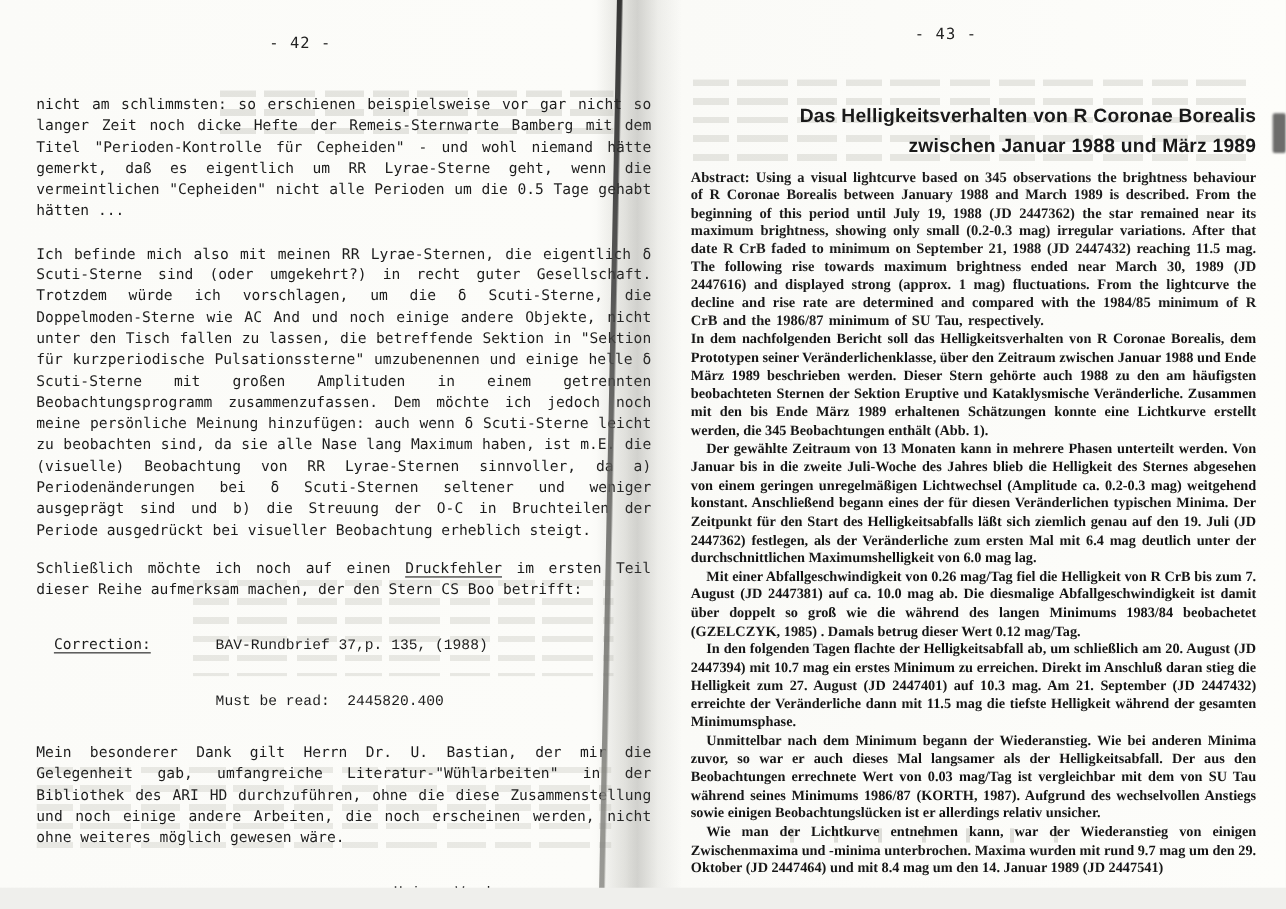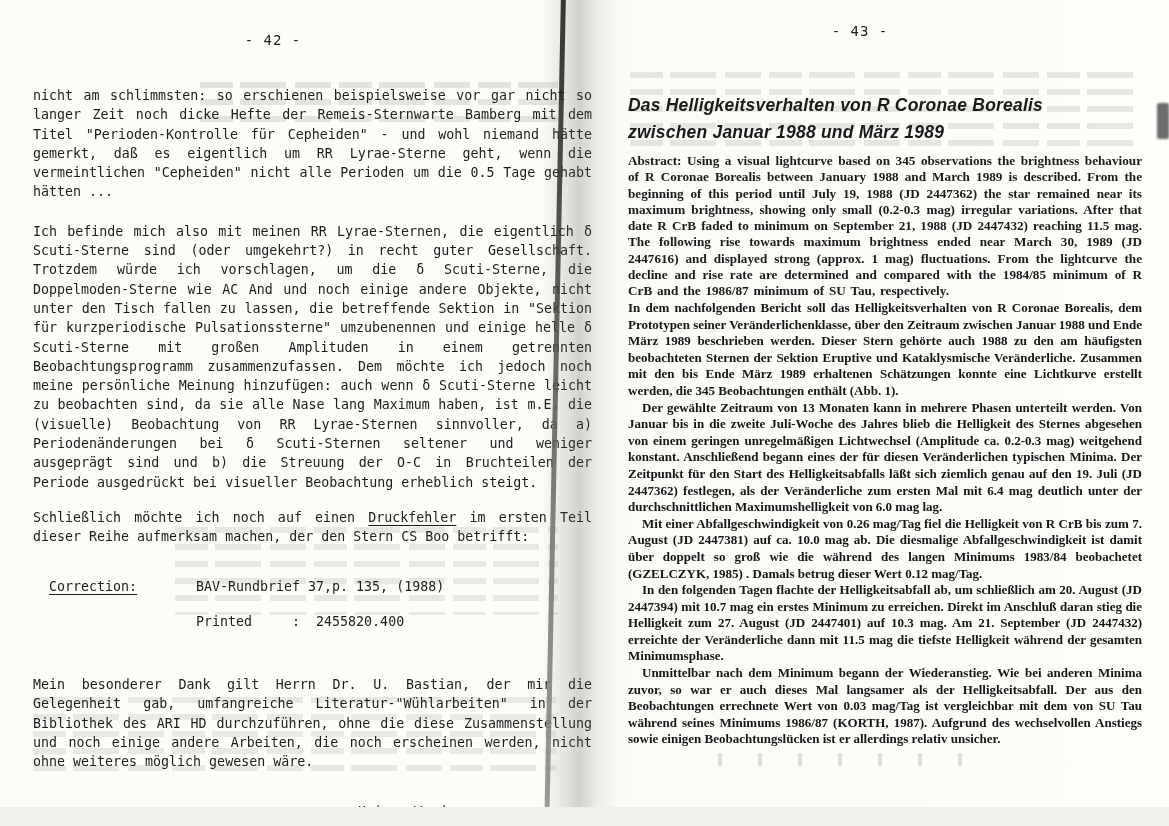--- a/index.html
+++ b/index.html
@@ -62,33 +62,33 @@
     font-size:13.3px;line-height:19.3px;
     text-align:justify;color:#1d1d1d;
   }
   .tw-col p{margin:0;}
   .tw-col .gap20{height:20px;} .tw-col .gap16{height:16px;}
   .tw-col .gap14{height:14px;} .tw-col .gap12{height:12px;}
   .tw-col .gap26{height:26px;} .tw-col .gap4{height:4px;}
   .u{text-decoration:underline;text-underline-offset:2.5px;}
   .correction-row{display:flex;margin:16px;}
   .correction-label{width:147px;white-space:pre;}
-  .correction-val{white-space:pre;}
+  .correction-val{white-space:pre;font-family:Liberation Mono, monospace;}
   .sig{margin:0;padding-left:325px;white-space:pre;}
 
   
   .page-right{
     position:absolute;left:605px;top:0;width:564px;height:826px;
     color:#141414;
   }
   .article-title{
     position:absolute;left:628px;top:92px;width:514px;
-    text-align:left;
+    text-align:right;
     font-family:"Liberation Sans",sans-serif;
-    font-style:italic;font-weight:bold;
+    font-weight:bold;
     font-size:17.5px;line-height:27px;color:#1a1a1a;
     letter-spacing:.2px;
   }
   .abstract{
     position:absolute;left:628px;top:153px;width:514px;
     font-family:"Liberation Serif",serif;
     font-weight:bold;
     font-size:13.2px;line-height:16.3px;word-spacing:1.5px;
     text-align:justify;color:#1b1b1b;margin:0;
   }
@@ -122,24 +122,24 @@
       <p>Ich befinde mich also mit meinen RR Lyrae-Sternen, die eigentlich δ Scuti-Sterne sind (oder umgekehrt?) in recht guter Gesellschaft. Trotzdem würde ich vorschlagen, um die δ Scuti-Sterne, die Doppelmoden-Sterne wie AC And und noch einige andere Objekte, nicht unter den Tisch fallen zu lassen, die betreffende Sektion in "Sektion für kurzperiodische Pulsationssterne" umzubenennen und einige helle δ Scuti-Sterne mit großen Amplituden in einem getrennten Beobachtungsprogramm zusammenzufassen. Dem möchte ich jedoch noch meine persönliche Meinung hinzufügen: auch wenn δ Scuti-Sterne leicht zu beobachten sind, da sie alle Nase lang Maximum haben, ist m.E. die (visuelle) Beobachtung von RR Lyrae-Sternen sinnvoller, da a) Periodenänderungen bei δ Scuti-Sternen seltener und weniger ausgeprägt sind und b) die Streuung der O-C in Bruchteilen der Periode ausgedrückt bei visueller Beobachtung erheblich steigt.</p>
       <div class="gap16"></div>
       <p><span>Schließlich möchte ich noch auf einen </span><span class="u">Druckfehler</span><span> im ersten Teil dieser Reihe aufmerksam machen, der den Stern CS Boo betrifft:</span></p>
       <div class="gap14"></div>
       <div class="correction-row">
         <span class="correction-label u">Correction:</span>
         <span class="correction-val">BAV-Rundbrief 37,p. 135, (1988)</span>
       </div>
       <div class="correction-row">
         <span class="correction-label"></span>
-        <span class="correction-val">Printed     :  2455820.400</span>
       </div>
       <div class="correction-row">
         <span class="correction-label"></span>
+        <span class="correction-val">Must be read:  2445820.400</span>
       </div>
       <div class="gap12"></div>
       <p>Mein besonderer Dank gilt Herrn Dr. U. Bastian, der mir die Gelegenheit gab, umfangreiche Literatur-"Wühlarbeiten" in der Bibliothek des ARI HD durchzuführen, ohne die diese Zusammenstellung und noch einige andere Arbeiten, die noch erscheinen werden, nicht ohne weiteres möglich gewesen wäre.</p>
       <div class="gap26"></div>
       <div class="gap4"></div>
       <p class="sig">Using  Wunder</p>
     </div>
   </div>
 
   <div class="page-right"></div>
@@ -151,19 +151,20 @@
   </div>
 
   <p class="abstract">Abstract: Using a visual lightcurve based on 345 observations the brightness behaviour of R Coronae Borealis between January 1988 and March 1989 is described. From the beginning of this period until July 19, 1988 (JD 2447362) the star remained near its maximum brightness, showing only small (0.2-0.3 mag) irregular variations. After that date R CrB faded to minimum on September 21, 1988 (JD 2447432) reaching 11.5 mag. The following rise towards maximum brightness ended near March 30, 1989 (JD 2447616) and displayed strong (approx. 1 mag) fluctuations. From the lightcurve the decline and rise rate are determined and compared with the 1984/85 minimum of R CrB and the 1986/87 minimum of SU Tau, respectively.</p>
 
   <div class="body-col">
     <p>In dem nachfolgenden Bericht soll das Helligkeitsverhalten von R Coronae Borealis, dem Prototypen seiner Veränderlichenklasse, über den Zeitraum zwischen Januar 1988 und Ende März 1989 beschrieben werden. Dieser Stern gehörte auch 1988 zu den am häufigsten beobachteten Sternen der Sektion Eruptive und Kataklysmische Veränderliche. Zusammen mit den bis Ende März 1989 erhaltenen Schätzungen konnte eine Lichtkurve erstellt werden, die 345 Beobachtungen enthält (Abb. 1).</p>
     <p>Der gewählte Zeitraum von 13 Monaten kann in mehrere Phasen unterteilt werden. Von Januar bis in die zweite Juli-Woche des Jahres blieb die Helligkeit des Sternes abgesehen von einem geringen unregelmäßigen Lichtwechsel (Amplitude ca. 0.2-0.3 mag) weitgehend konstant. Anschließend begann eines der für diesen Veränderlichen typischen Minima. Der Zeitpunkt für den Start des Helligkeitsabfalls läßt sich ziemlich genau auf den 19. Juli (JD 2447362) festlegen, als der Veränderliche zum ersten Mal mit 6.4 mag deutlich unter der durchschnittlichen Maximumshelligkeit von 6.0 mag lag.</p>
     <p>Mit einer Abfallgeschwindigkeit von 0.26 mag/Tag fiel die Helligkeit von R CrB bis zum 7. August (JD 2447381) auf ca. 10.0 mag ab. Die diesmalige Abfallgeschwindigkeit ist damit über doppelt so groß wie die während des langen Minimums 1983/84 beobachetet (GZELCZYK, 1985) . Damals betrug dieser Wert 0.12 mag/Tag.</p>
     <p>In den folgenden Tagen flachte der Helligkeitsabfall ab, um schließlich am 20. August (JD 2447394) mit 10.7 mag ein erstes Minimum zu erreichen. Direkt im Anschluß daran stieg die Helligkeit zum 27. August (JD 2447401) auf 10.3 mag. Am 21. September (JD 2447432) erreichte der Veränderliche dann mit 11.5 mag die tiefste Helligkeit während der gesamten Minimumsphase.</p>
     <p>Unmittelbar nach dem Minimum begann der Wiederanstieg. Wie bei anderen Minima zuvor, so war er auch dieses Mal langsamer als der Helligkeitsabfall. Der aus den Beobachtungen errechnete Wert von 0.03 mag/Tag ist vergleichbar mit dem von SU Tau während seines Minimums 1986/87 (KORTH, 1987). Aufgrund des wechselvollen Anstiegs sowie einigen Beobachtungslücken ist er allerdings relativ unsicher.</p>
+    <p>Wie man der Lichtkurve entnehmen kann, war der Wiederanstieg von einigen Zwischenmaxima und -minima unterbrochen. Maxima wurden mit rund 9.7 mag um den 29. Oktober (JD 2447464) und mit 8.4 mag um den 14. Januar 1989 (JD 2447541)</p>
   </div>
 
   <div class="gutter-shade"></div>
   <div class="gutter-line"></div>
   <div class="edge-mark"></div>
 
 </div>
 
 </body></html>

